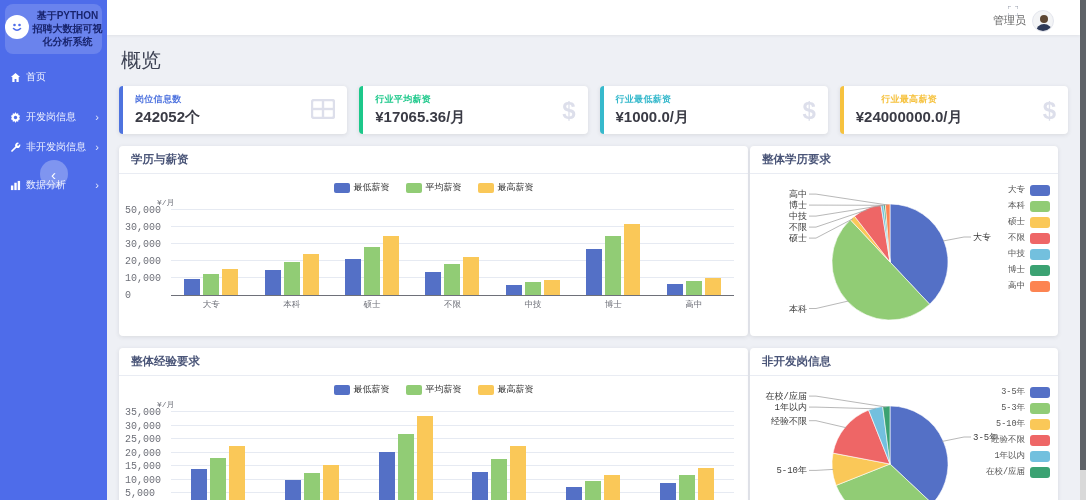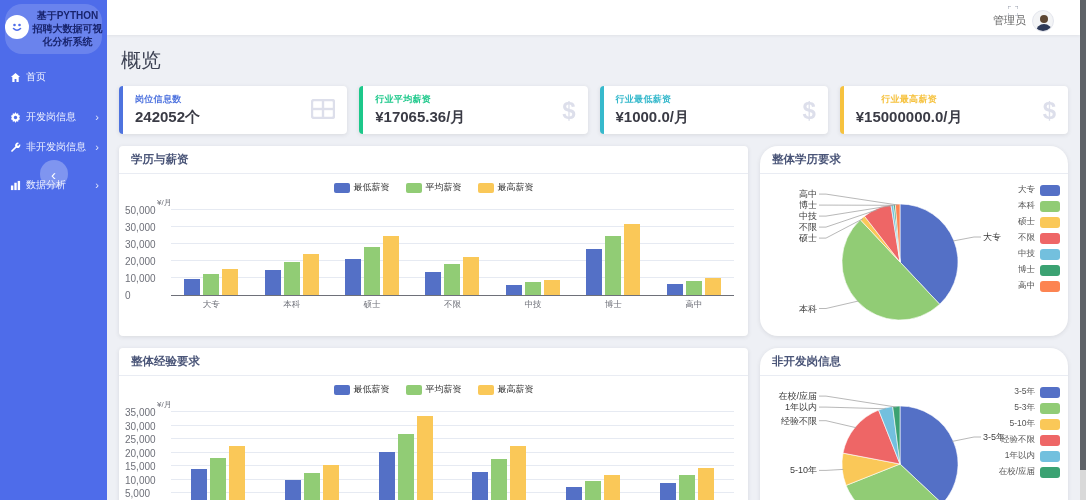--- a/index.html
+++ b/index.html
@@ -1,21 +1,21 @@
 <!DOCTYPE html>
 <html><head>
 <meta charset="utf-8">
 <style>
   * { margin:0; padding:0; box-sizing:border-box; }
   html,body { width:1086px; height:500px; overflow:hidden; }
   body { font-family:"Liberation Sans","DejaVu Sans",sans-serif; background:#eef0f5; display:flex; }
 
   
   .sidebar { width:107px; min-width:107px; height:500px; background:#4e6cea; position:relative; color:#fff; z-index:5; }
-  .logo { margin:4px 5px 8px 5px; background:rgba(255,255,255,0.16); border-radius:17px; padding:5px 4px 6px 4px; display:flex; flex-direction:column; align-items:center; }
+  .logo { margin:4px 5px 8px 5px; background:rgba(255,255,255,0.16); border-radius:8px; padding:5px 4px 6px 4px; display:flex; flex-direction:column; align-items:center; }
   .logo-row { display:flex; align-items:flex-start; gap:4px; }
   .logo-badge { width:24px; height:24px; background:#fff; border-radius:50%; flex:0 0 auto; margin-top:6px; display:flex; align-items:center; justify-content:center; }
   .logo-text { font-size:10px; font-weight:bold; color:#18246e; text-align:center; line-height:13px; width:70px; }
   .menu { margin-top:4px; }
   .menu-item { display:flex; align-items:center; padding:8px 8px; font-size:10px; color:#eef1ff; cursor:pointer; }
   .menu-item.home { margin-bottom:10px;justify-content:center; }
   .menu-item.spaced { margin-top:8px; }
   .mi-icon { width:14px; height:12px; margin-right:4px; display:inline-flex; align-items:center; justify-content:center; }
   .mi-label { flex:1; white-space:nowrap; }
   .mi-chevron { font-size:11px; color:rgba(255,255,255,0.85); }
@@ -36,24 +36,24 @@
 
   
   .cards { display:flex; gap:12px; margin-bottom:12px; }
   .card { flex:1; height:48px; background:#fff; border-radius:4px; box-shadow:0 1px 4px rgba(58,59,69,0.12); border-left:4px solid #ccc; padding:7px 12px 0 12px; display:flex; justify-content:space-between; align-items:flex-start; }
   .card-label { font-size:9px; font-weight:bold; letter-spacing:0.3px; margin-bottom:2px; }
   .card-value { font-size:15px; font-weight:bold; color:#3a3b45; }
   .card-icon { margin-top:6px; color:#dddfeb; }
   .dollar { font-size:24px; font-weight:bold; line-height:24px; color:#dddfeb; }
 
   
-  .panel-row { display:flex; gap:12px; margin-bottom:12px; }
+  .panel-row { display:flex; gap:2px; margin-bottom:12px;font-family:Liberation Mono, monospace; }
   .panel { background:#fff; border-radius:4px; box-shadow:0 1px 4px rgba(58,59,69,0.12); overflow:hidden; }
   .panel-wide { width:629px; }
-  .panel-narrow { width:308px;border-radius:18px; }
+  .panel-narrow { width:308px; }
   .row1 .panel { height:190px; }
   .row2 .panel { height:210px; }
   .panel-header { padding:6px 12px; border-bottom:1px solid #e9ecf3; font-size:11.5px; font-weight:bold; color:#4a5578; }
   .panel-body { position:relative; height:calc(100% - 27px); }
 
   
   .bc-legend { display:flex; justify-content:center; gap:16px; padding-top:7px; height:20px; }
   .bc-legend-item { display:flex; align-items:center; gap:4px; font-size:9px; color:#333; cursor:pointer; }
   .bc-legend-item i { width:16px; height:10px; border-radius:2px; display:inline-block; }
   .bc-wrap { position:relative; margin:16px 14px 0 52px; }
@@ -181,21 +181,21 @@
       <div class="card" style="border-left-color:#36b9cc;">
         <div>
           <div class="card-label" style="color:#36b9cc;">行业最低薪资</div>
           <div class="card-value">¥1000.0/月</div>
         </div>
         <span class="card-icon dollar">$</span>
       </div>
       <div class="card" style="border-left-color:#f6c23e;text-align:center;">
         <div>
           <div class="card-label" style="color:#f6c23e;">行业最高薪资</div>
-          <div class="card-value">¥15000000.0/月</div>
+          <div class="card-value">¥24000000.0/月</div>
         </div>
         <span class="card-icon dollar">$</span>
       </div>
     </div>
 
     <div class="panel-row row1">
       <section class="panel panel-wide">
         <div class="panel-header">学历与薪资</div>
         <div class="panel-body">
             <div class="bc-legend">

